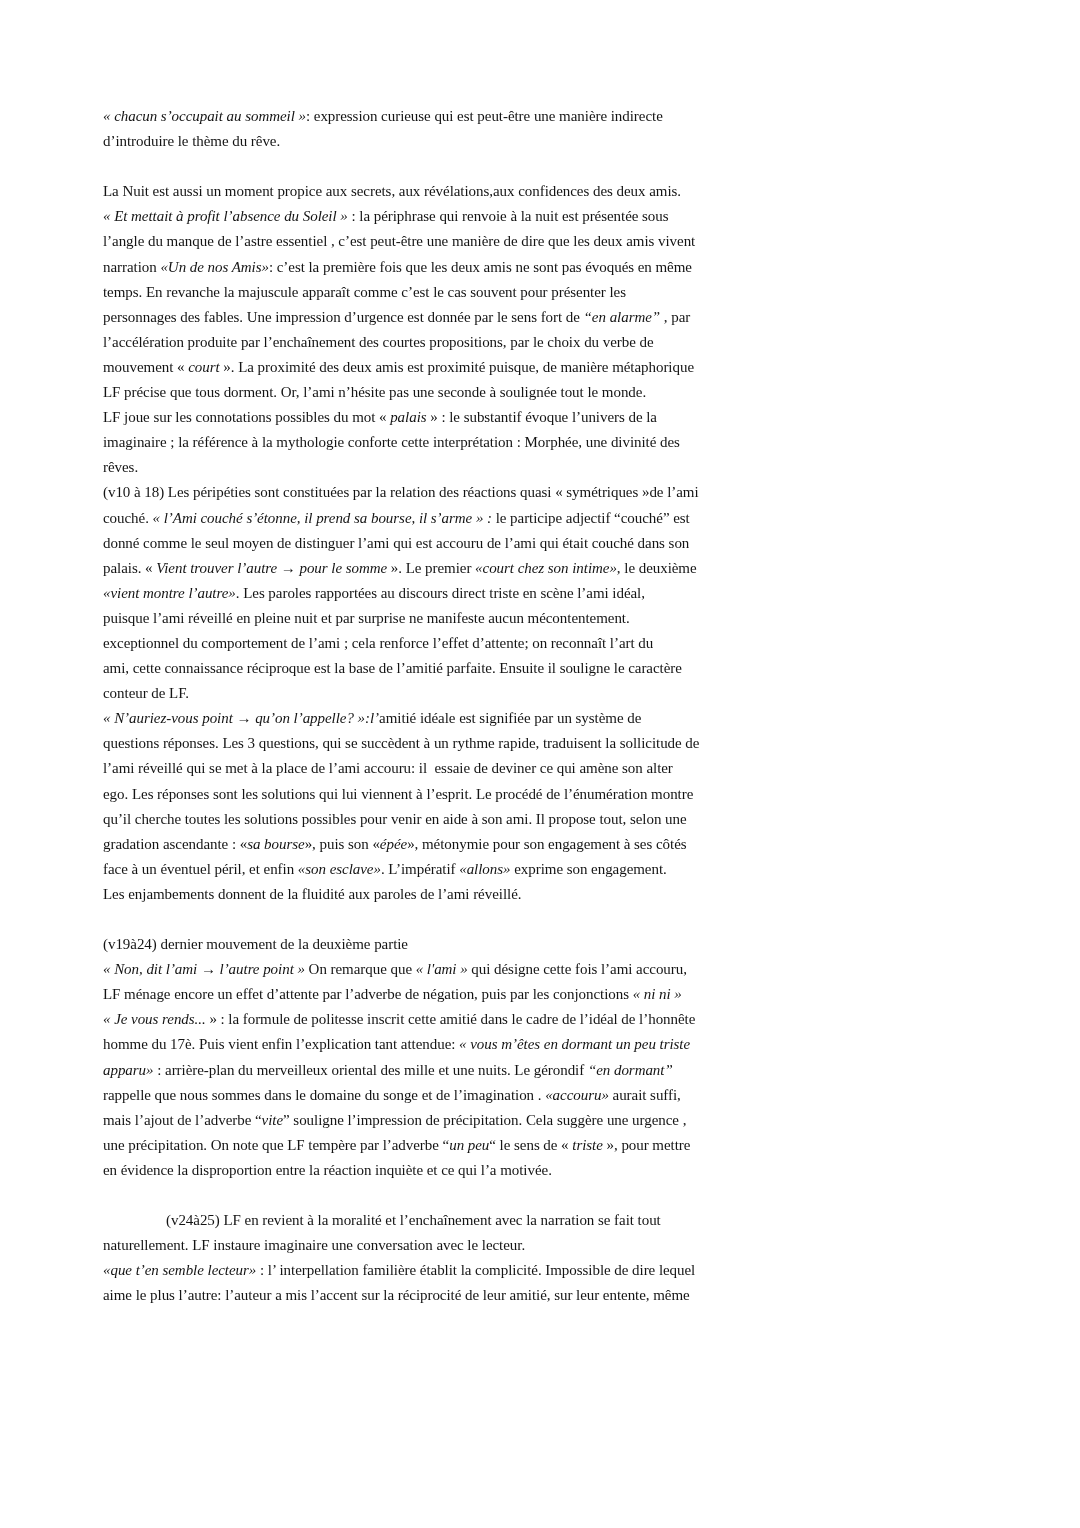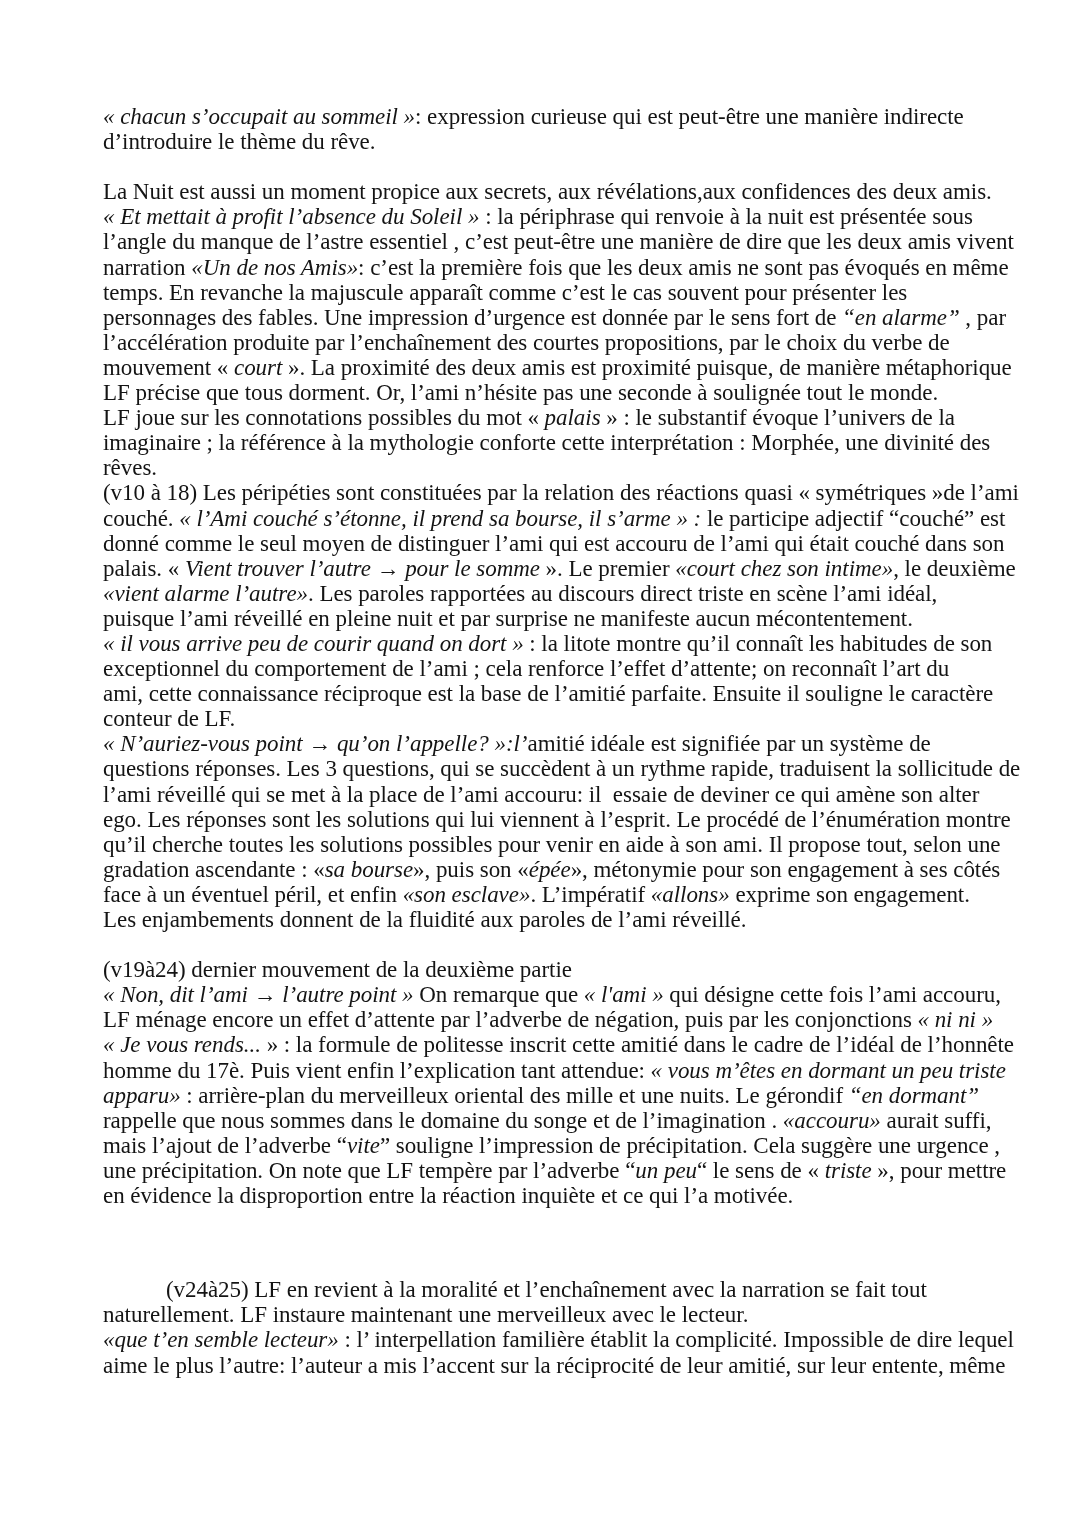--- a/index.html
+++ b/index.html
@@ -12,31 +12,31 @@
       height: 1528px;
       position: relative;
       overflow: hidden;
     }
     .page {
       position: absolute;
       left: 103px;
       top: 104px;
       width: 880px;
       font-family: "Liberation Serif", "DejaVu Serif", serif;
-      font-size: 23px;
+      font-size: 15px;
       line-height: 25.1px;
       color: #141414;
       letter-spacing: -0.05px;
     }
     .line {
       white-space: pre;
       height: 25.1px;
     }
     .blank { height: 25.1px; }
-    .indent { padding-left: 63px; margin-top: 44px; }
+    .indent { padding-left: 63px; }
     .it { font-style: italic; }
   </style>
 </head>
 <body>
 
 <div class="page" id="page">
     <div class="line"><span class="it">« chacun s’occupait au sommeil »</span><span>: expression curieuse qui est peut-être une manière indirecte</span></div>
     <div class="line"><span>d’introduire le thème du rêve.</span></div>
     <div class="blank"></div>
     <div class="line"><span>La Nuit est aussi un moment propice aux secrets, aux révélations,aux confidences des deux amis.</span></div>
@@ -48,23 +48,22 @@
     <div class="line"><span>l’accélération produite par l’enchaînement des courtes propositions, par le choix du verbe de</span></div>
     <div class="line"><span>mouvement « </span><span class="it">court</span><span> ». La proximité des deux amis est proximité puisque, de manière métaphorique</span></div>
     <div class="line"><span>LF précise que tous dorment. Or, l’ami n’hésite pas une seconde à soulignée tout le monde.</span></div>
     <div class="line"><span>LF joue sur les connotations possibles du mot « </span><span class="it">palais</span><span> » : le substantif évoque l’univers de la</span></div>
     <div class="line"><span>imaginaire ; la référence à la mythologie conforte cette interprétation : Morphée, une divinité des</span></div>
     <div class="line"><span>rêves.</span></div>
     <div class="line"><span>(v10 à 18) Les péripéties sont constituées par la relation des réactions quasi « symétriques »de l’ami</span></div>
     <div class="line"><span>couché. </span><span class="it">« l’Ami couché s’étonne, il prend sa bourse, il s’arme » :</span><span> le participe adjectif “couché” est</span></div>
     <div class="line"><span>donné comme le seul moyen de distinguer l’ami qui est accouru de l’ami qui était couché dans son</span></div>
     <div class="line"><span>palais. « </span><span class="it">Vient trouver l’autre → pour le somme</span><span> ». Le premier </span><span class="it">«court chez son intime»</span><span>, le deuxième</span></div>
-    <div class="line"><span class="it">«vient alarme l’autre»</span><span>. Les paroles rapportées au discours direct triste en scène l’ami idéal,</span></div>
+    <div class="line"><span class="it">«vient montre l’autre»</span><span>. Les paroles rapportées au discours direct triste en scène l’ami idéal,</span></div>
     <div class="line"><span>puisque l’ami réveillé en pleine nuit et par surprise ne manifeste aucun mécontentement.</span></div>
-    <div class="line"><span class="it">« il vous arrive peu de courir quand on dort »</span><span> : la litote montre qu’il connaît les habitudes de son</span></div>
     <div class="line"><span>exceptionnel du comportement de l’ami ; cela renforce l’effet d’attente; on reconnaît l’art du</span></div>
     <div class="line"><span>ami, cette connaissance réciproque est la base de l’amitié parfaite. Ensuite il souligne le caractère</span></div>
     <div class="line"><span>conteur de LF.</span></div>
     <div class="line"><span class="it">« N’auriez-vous point → qu’on l’appelle? »:l’</span><span>amitié idéale est signifiée par un système de</span></div>
     <div class="line"><span>questions réponses. Les 3 questions, qui se succèdent à un rythme rapide, traduisent la sollicitude de</span></div>
     <div class="line"><span>l’ami réveillé qui se met à la place de l’ami accouru: il  essaie de deviner ce qui amène son alter</span></div>
     <div class="line"><span>ego. Les réponses sont les solutions qui lui viennent à l’esprit. Le procédé de l’énumération montre</span></div>
     <div class="line"><span>qu’il cherche toutes les solutions possibles pour venir en aide à son ami. Il propose tout, selon une</span></div>
     <div class="line"><span>gradation ascendante : «</span><span class="it">sa bourse</span><span>», puis son «</span><span class="it">épée</span><span>», métonymie pour son engagement à ses côtés</span></div>
     <div class="line"><span>face à un éventuel péril, et enfin </span><span class="it">«son esclave»</span><span>. L’impératif </span><span class="it">«allons»</span><span> exprime son engagement.</span></div>
@@ -75,16 +74,16 @@
     <div class="line"><span>LF ménage encore un effet d’attente par l’adverbe de négation, puis par les conjonctions </span><span class="it">« ni ni »</span></div>
     <div class="line"><span class="it">« Je vous rends...</span><span> » : la formule de politesse inscrit cette amitié dans le cadre de l’idéal de l’honnête</span></div>
     <div class="line"><span>homme du 17è. Puis vient enfin l’explication tant attendue: </span><span class="it">« vous m’êtes en dormant un peu triste</span></div>
     <div class="line"><span class="it">apparu»</span><span> : arrière-plan du merveilleux oriental des mille et une nuits. Le gérondif </span><span class="it">“en dormant”</span></div>
     <div class="line"><span>rappelle que nous sommes dans le domaine du songe et de l’imagination . </span><span class="it">«accouru»</span><span> aurait suffi,</span></div>
     <div class="line"><span>mais l’ajout de l’adverbe “</span><span class="it">vite</span><span>” souligne l’impression de précipitation. Cela suggère une urgence ,</span></div>
     <div class="line"><span>une précipitation. On note que LF tempère par l’adverbe “</span><span class="it">un peu</span><span>“ le sens de « </span><span class="it">triste</span><span> », pour mettre</span></div>
     <div class="line"><span>en évidence la disproportion entre la réaction inquiète et ce qui l’a motivée.</span></div>
     <div class="blank"></div>
     <div class="line indent"><span>(v24à25) LF en revient à la moralité et l’enchaînement avec la narration se fait tout</span></div>
-    <div class="line"><span>naturellement. LF instaure maintenant une merveilleux avec le lecteur.</span></div>
+    <div class="line"><span>naturellement. LF instaure imaginaire une conversation avec le lecteur.</span></div>
     <div class="line"><span class="it">«que t’en semble lecteur»</span><span> : l’ interpellation familière établit la complicité. Impossible de dire lequel</span></div>
     <div class="line"><span>aime le plus l’autre: l’auteur a mis l’accent sur la réciprocité de leur amitié, sur leur entente, même</span></div>
   </div>
 
 </body></html>

